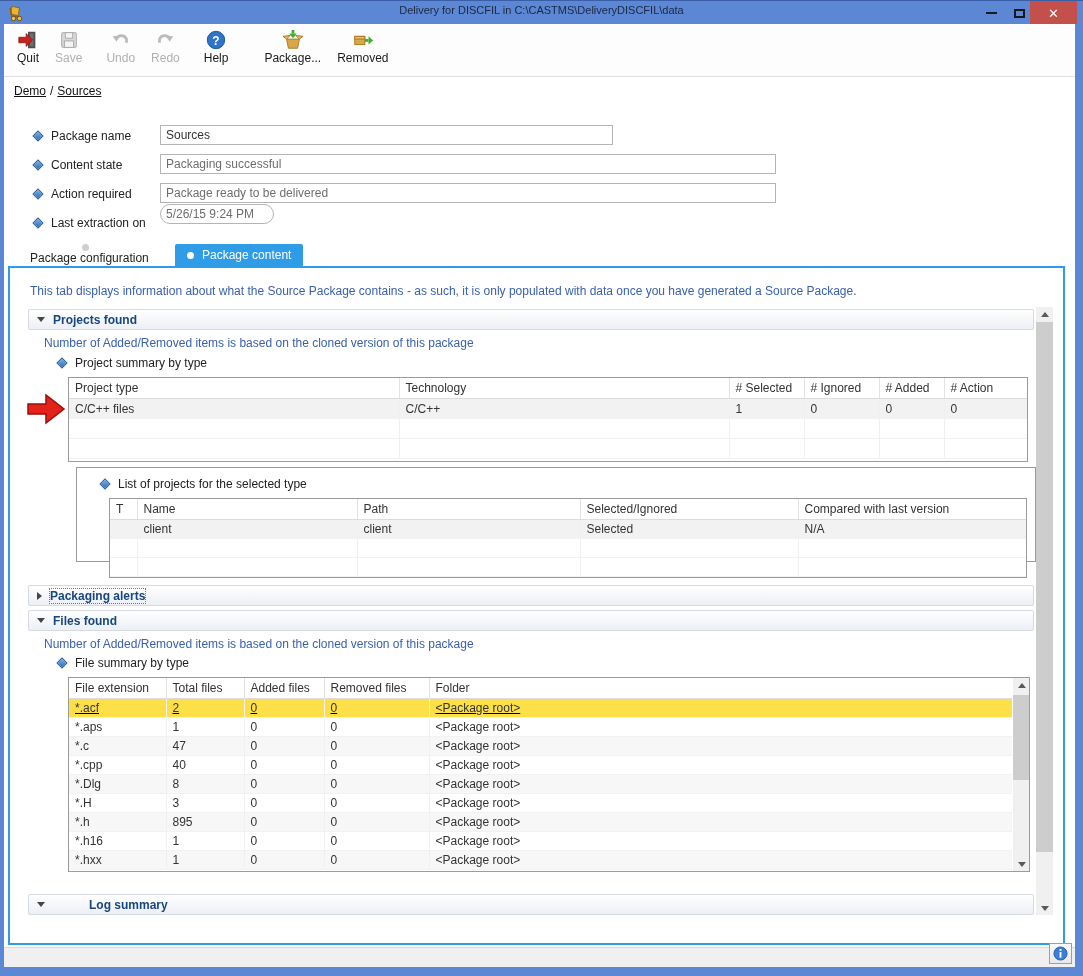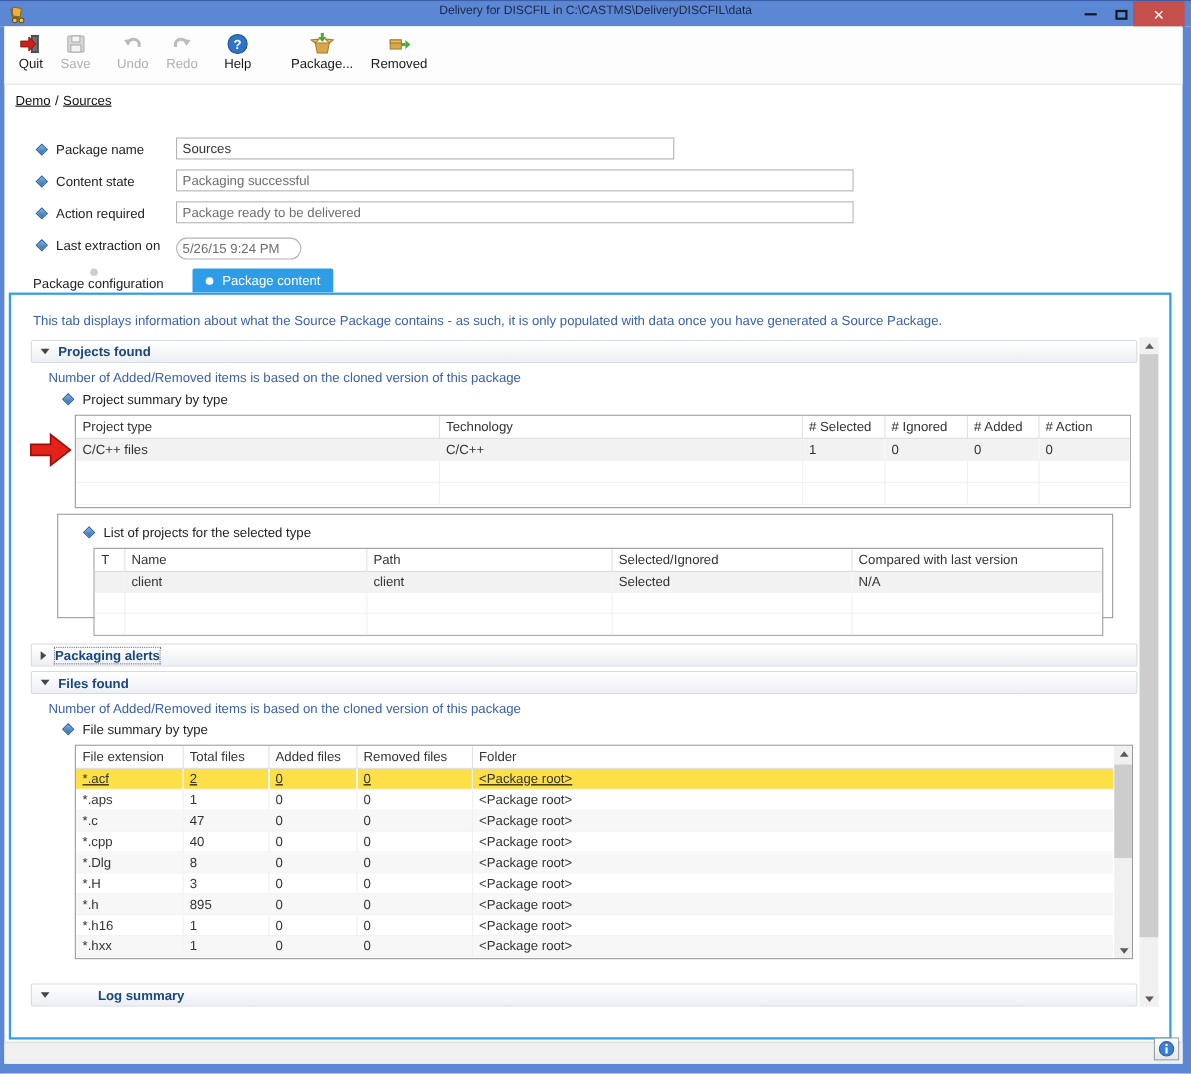--- a/index.html
+++ b/index.html
@@ -65,21 +65,21 @@
 
   table { border-collapse:collapse; table-layout:fixed; width:100%; background:#fff; }
   th { text-align:left; font-weight:normal; font-size:12px; color:#333; padding:3px 6px; border-right:1px solid #e2e2e2; border-bottom:1px solid #dcdcdc; background:#fff; white-space:nowrap; overflow:hidden; }
   td { font-size:12px; color:#333; padding:2px 6px; border-right:1px solid #f0f0f0; border-bottom:1px solid #f2f2f2; white-space:nowrap; overflow:hidden; }
   th:last-child, td:last-child { border-right:none; }
 
   .tbl-wrap1 { position:absolute; left:68px; top:377px; width:960px; height:85px; border:1px solid #9b9b9b; overflow:hidden; }
   .tbl-wrap1 tbody tr:first-child { background:#f2f2f2; }
   .tbl-wrap1 td { height:20px; }
 
-  .list-container { position:absolute; left:52px; top:467px; width:960px; height:95px; border:1px solid #9b9b9b; background:#fff; }
+  .list-container { position:absolute; left:76px; top:467px; width:960px; height:95px; border:1px solid #9b9b9b; background:#fff; }
   .list-label { position:absolute; left:24px; top:9px; display:flex; align-items:center; font-size:12px; color:#222; }
   .tbl-wrap2 { position:absolute; left:32px; top:30px; width:918px; height:80px; border:1px solid #9b9b9b; overflow:hidden; }
   .tbl-wrap2 tbody tr:first-child { background:#f2f2f2; }
   .tbl-wrap2 td { height:19px; }
 
   .tbl-wrap3 { position:absolute; left:68px; top:677px; width:962px; height:195px; border:1px solid #9b9b9b; overflow:hidden; }
   .tbl-files-area { position:absolute; left:0; top:0; width:943px; height:193px; overflow:hidden; }
   .tbl-wrap3 td { height:16px; }
   .tbl-wrap3 tbody tr:nth-child(odd) { background:#f7f7f7; }
   .tbl-wrap3 tbody tr:first-child { background:#fde047;text-decoration:underline; }
@@ -208,21 +208,21 @@
   <div class="field-row" style="top:187px;">
     <div class="diamond"></div>
     <span class="field-label">Action required</span>
   </div>
   <input class="field-input" style="top: 183px; width: 616px;" value="Package ready to be delivered">
 
   <div class="field-row" style="top:216px;">
     <div class="diamond"></div>
     <span class="field-label">Last extraction on</span>
   </div>
-  <input class="field-input" style="top: 216px; width: 114px; border-radius: 10px;" value="5/26/15 9:24 PM">
+  <input class="field-input" style="top: 204px; width: 114px; border-radius: 10px;" value="5/26/15 9:24 PM">
 
   <div class="tab tab-inactive">
     <div class="tab-dot"></div>
     <span>Package configuration</span>
   </div>
   <div class="tab tab-active">
     <div class="tab-dot"></div>
     <span>Package content</span>
   </div>
 

